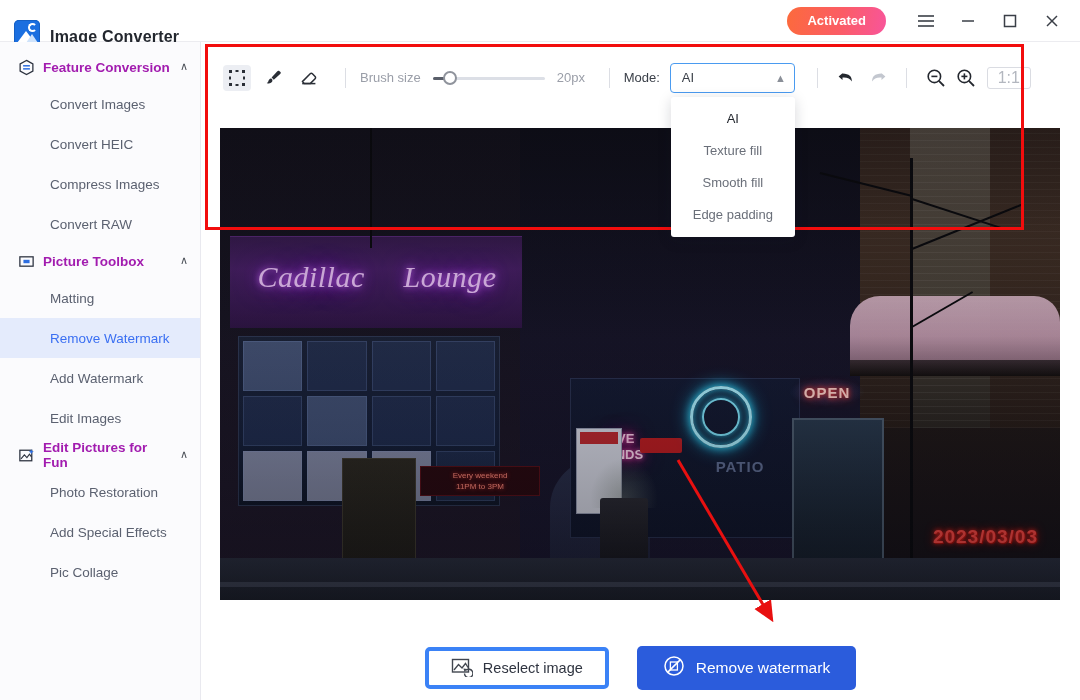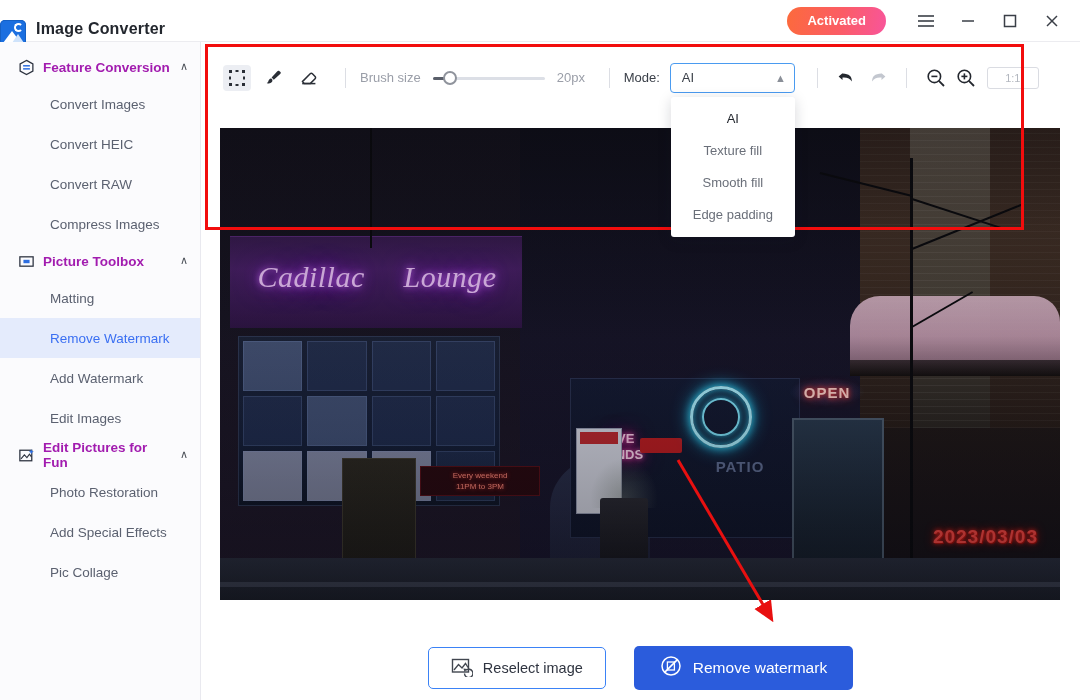--- a/index.html
+++ b/index.html
@@ -16,21 +16,21 @@
   }
 
   
   .titlebar {
     position: absolute; left: 0; top: 0;
     width: 1080px; height: 42px;
     background: #ffffff;
     display: flex; align-items: center;
     border-bottom: 1px solid #ececf0;
   }
-  .brand { display: flex; align-items: flex-start; gap: 10px; margin-top: 24px; }
+  .brand { display: flex; align-items: flex-end; padding-left: 14px; gap: 10px; margin-top: 24px; }
   .brand-logo {
     width: 26px; height: 26px; border-radius: 5px;
     background: #1b6fe0;
     position: relative; overflow: hidden;
     box-shadow: 0 0 0 1px #1560c4 inset;
   }
   .brand-logo .mtn {
     position: absolute; left: 3px; bottom: 3px;
     width: 0; height: 0;
     border-left: 9px solid transparent;
@@ -155,23 +155,23 @@
     height: 32px; display: flex; align-items: center; justify-content: center;
     font-size: 13px; color: #6a6f79; cursor: pointer;
   }
   .dd-item.active { color: #23272e; }
 
   .icobtn {
     width: 30px; height: 28px; display: flex;
     align-items: center; justify-content: center; cursor: pointer;
   }
   .ratio-btn {
-    width: 52px; height: 22px; border: 1px solid #dadce2; border-radius: 3px;
+    width: 44px; height: 22px; border: 1px solid #dadce2; border-radius: 3px;
     display: flex; align-items: center; justify-content: center;
-    font-size: 11px; color: #b3b7bf; cursor: pointer; margin-left: 6px;
+    font-size: 16px; color: #b3b7bf; cursor: pointer; margin-left: 6px;
   }
 
   
   .canvas-wrap {
     position: absolute; left: 19px; top: 86px;
     width: 840px; height: 472px; overflow: hidden; background: #0a0a10;
   }
   .photo { position: absolute; inset: 0; }
 
   
@@ -360,21 +360,21 @@
   }
   .annot-arrow { position:absolute; left:0; top:0; width:1080px; height:700px; z-index:31; pointer-events:none; }
 
   
   .footer {
     position: absolute; left: 0; top: 594px; width: 879px; height: 64px;
     display: flex; align-items: center; justify-content: center; gap: 28px;
   }
   .btn-secondary {
     height: 42px; padding: 0 22px; background: #ffffff;
-    border: 1px solid #3b82f6; border-radius: 5px;
+    border: 4px solid #3b82f6; border-radius: 5px;
     display: flex; align-items: center; gap: 10px;
     font-size: 14.5px; color: #2f3440; cursor: pointer;
     font-family: "Liberation Sans", sans-serif;
   }
   .btn-primary {
     height: 44px; padding: 0 26px; background: #2b5cdc;
     border: none; border-radius: 5px;
     display: flex; align-items: center; gap: 11px;
     font-size: 15.5px; color: #ffffff; cursor: pointer; font-weight: 500;
     font-family: "Liberation Sans", sans-serif;
@@ -434,22 +434,22 @@
             <polygon points="10,1.6 17.5,5.8 17.5,14.2 10,18.4 2.5,14.2 2.5,5.8" fill="none" stroke="#2d3340" stroke-width="1.5"></polygon>
             <line x1="6" y1="8" x2="14" y2="8" stroke="#2f6fe0" stroke-width="1.8"></line>
             <line x1="6" y1="11.6" x2="14" y2="11.6" stroke="#2f6fe0" stroke-width="1.8"></line>
           </svg>
       </span>
       <span class="sec-label">Feature Conversion</span>
       <span class="chev">∧</span>
     </div>
     <div class="nav-item">Convert Images</div>
     <div class="nav-item">Convert HEIC</div>
+    <div class="nav-item">Compress Images</div>
     <div class="nav-item">Convert RAW</div>
-    <div class="nav-item">Compress Images</div>
 
     <div class="sec-head">
       <span>
         <svg class="sec-icon" viewBox="0 0 20 20">
             <rect x="2.2" y="4.5" width="15.6" height="11" fill="none" stroke="#2d3340" stroke-width="1.5"></rect>
             <rect x="6.4" y="8" width="7.2" height="4" fill="#2f6fe0"></rect>
           </svg>
       </span>
       <span class="sec-label">Picture Toolbox</span>
       <span class="chev">∧</span>

